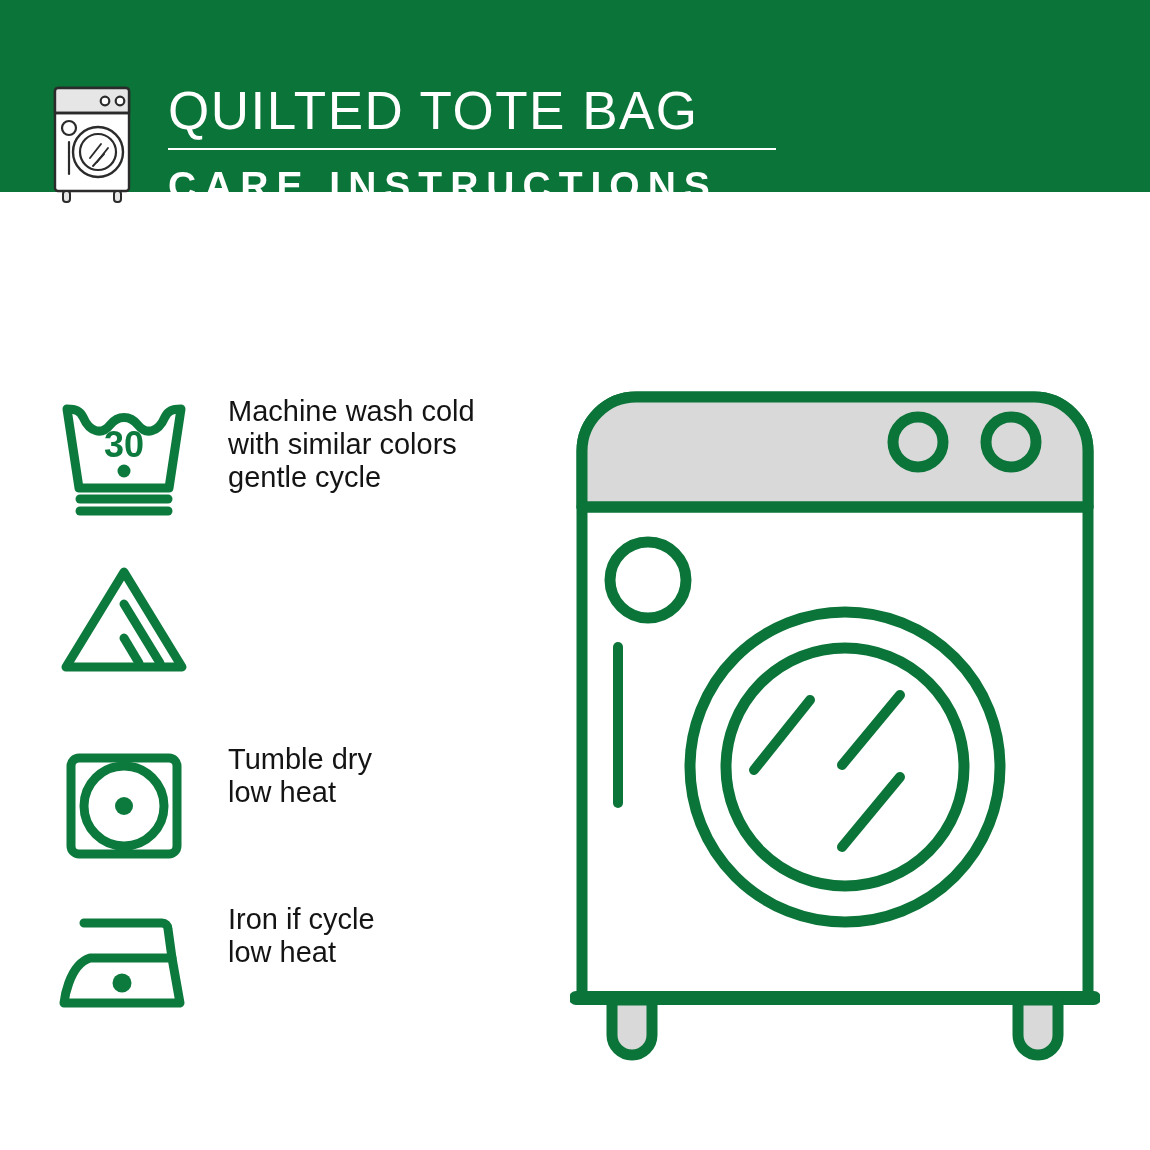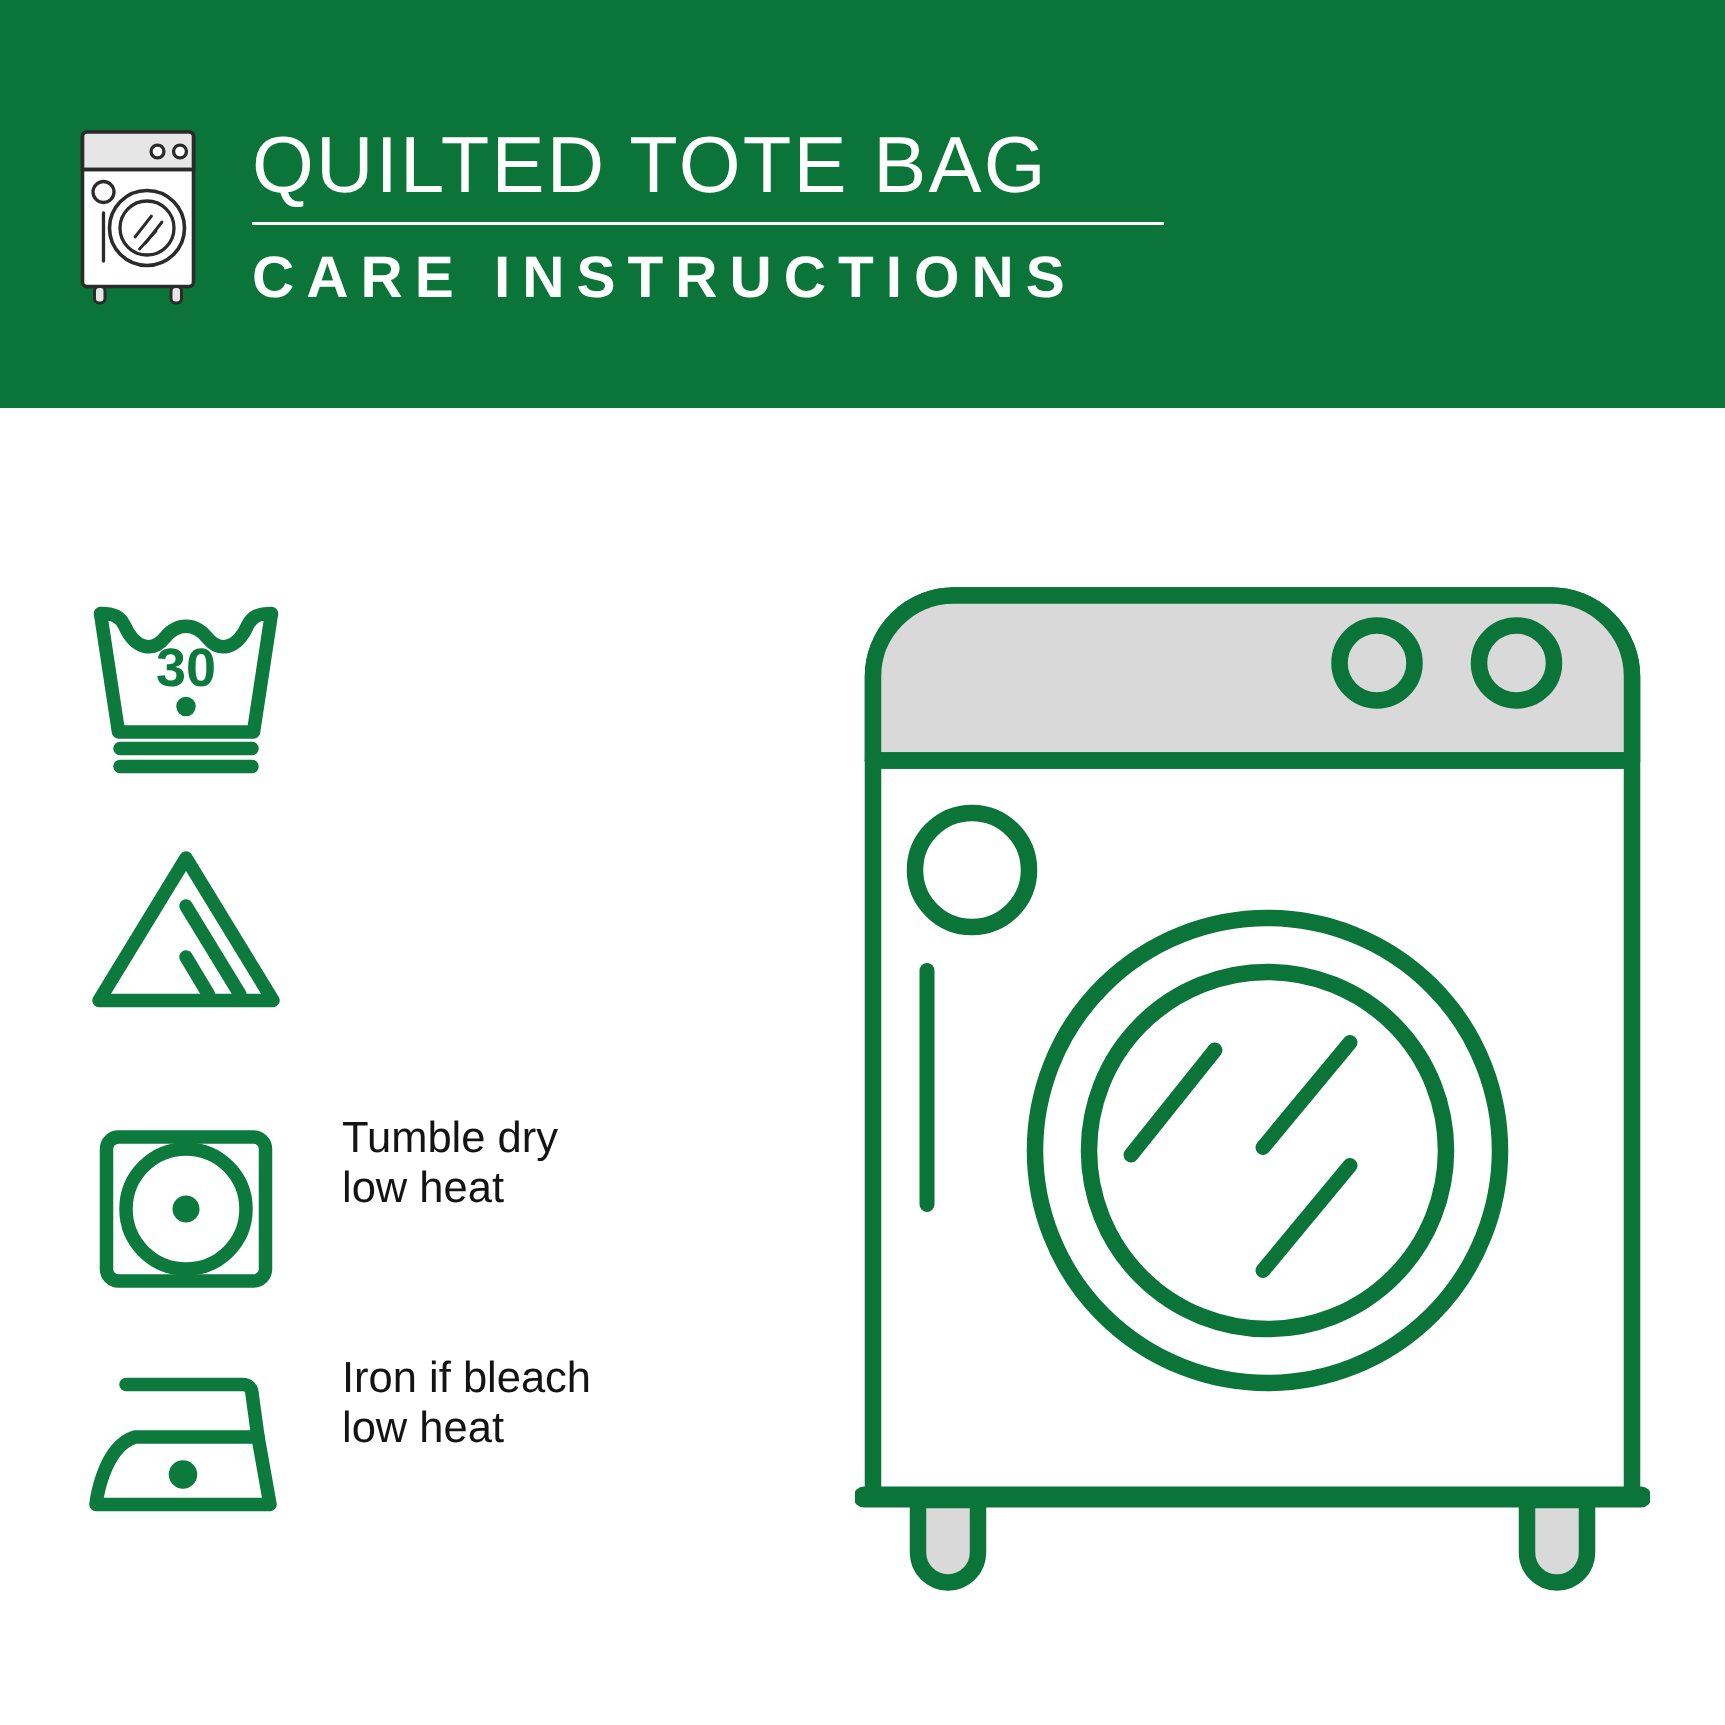--- a/index.html
+++ b/index.html
@@ -17,21 +17,21 @@
     background: #ffffff;
     overflow: hidden;
   }
 
   
   #header-band {
     position: absolute;
     left: 0;
     top: 0;
     width: 1150px;
-    height: 272px;
+    height: 192px;
     background: #0b7438;
   }
   #header-logo {
     position: absolute;
     left: 48px;
     top: 78px;
     width: 96px;
     height: 126px;
   }
   #header-text-block {
@@ -158,20 +158,23 @@
                    L 29 93
                    Z"></path>
 
           <line x1="30" y1="104" x2="118" y2="104"></line>
           <line x1="30" y1="116" x2="118" y2="116"></line>
         </g>
         <text x="74" y="62" text-anchor="middle" font-family="Liberation Sans, sans-serif" font-size="36" font-weight="700" fill="#0d7a3d">30</text>
         <circle cx="74" cy="76" r="6.5" fill="#0d7a3d"></circle>
       </svg>
     </div>
+    <div class="care-label">Machine wash cold
+with similar colors
+gentle cycle</div>
   </div>
 
   <div class="care-row" id="row-bleach">
     <div class="care-symbol">
       <svg width="148" height="125" viewBox="0 0 148 125" xmlns="http://www.w3.org/2000/svg">
         <g fill="none" stroke="#0d7a3d" stroke-width="9" stroke-linecap="round" stroke-linejoin="round">
 
           <path d="M74 12 L 132 107 L 16 107 Z"></path>
 
           <line x1="74" y1="44" x2="110" y2="103"></line>
@@ -200,21 +203,21 @@
       <svg width="148" height="125" viewBox="0 0 148 125" xmlns="http://www.w3.org/2000/svg">
         <g fill="none" stroke="#0d7a3d" stroke-width="9" stroke-linecap="round" stroke-linejoin="round">
 
           <path d="M34 20 H 112 a6 6 0 0 1 6 6 L 122 55"></path>
 
           <path d="M40 55 H 122 L 130 100 H 14 C 14 100, 18 62, 40 55 Z"></path>
         </g>
         <circle cx="72" cy="80" r="9.5" fill="#0d7a3d"></circle>
       </svg>
     </div>
-    <div class="care-label">Iron if bleach
+    <div class="care-label">Iron if cycle
 low heat</div>
   </div>
 
   <div id="washer-illustration">
     <svg width="530" height="690" viewBox="0 0 530 690" xmlns="http://www.w3.org/2000/svg">
       <g fill="none" stroke="#0b7438" stroke-width="11" stroke-linecap="round" stroke-linejoin="round">
 
         <path d="M12 66 a54 54 0 0 1 54 -54 h398 a54 54 0 0 1 54 54 v547 h-506 z" fill="#ffffff"></path>
 
         <path d="M12 66 a54 54 0 0 1 54 -54 h398 a54 54 0 0 1 54 54 v56 h-506 z" fill="#d9d9d9"></path>

